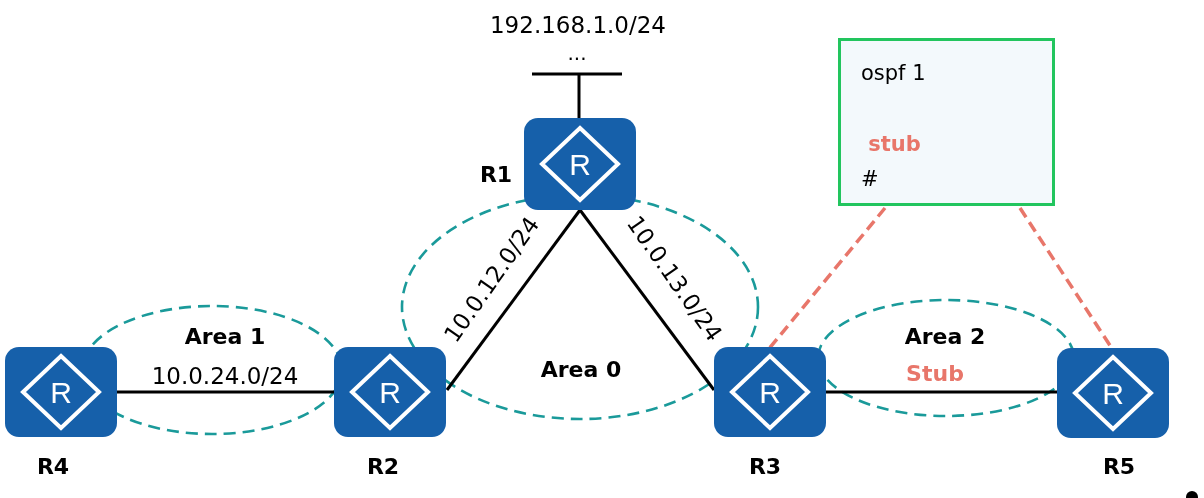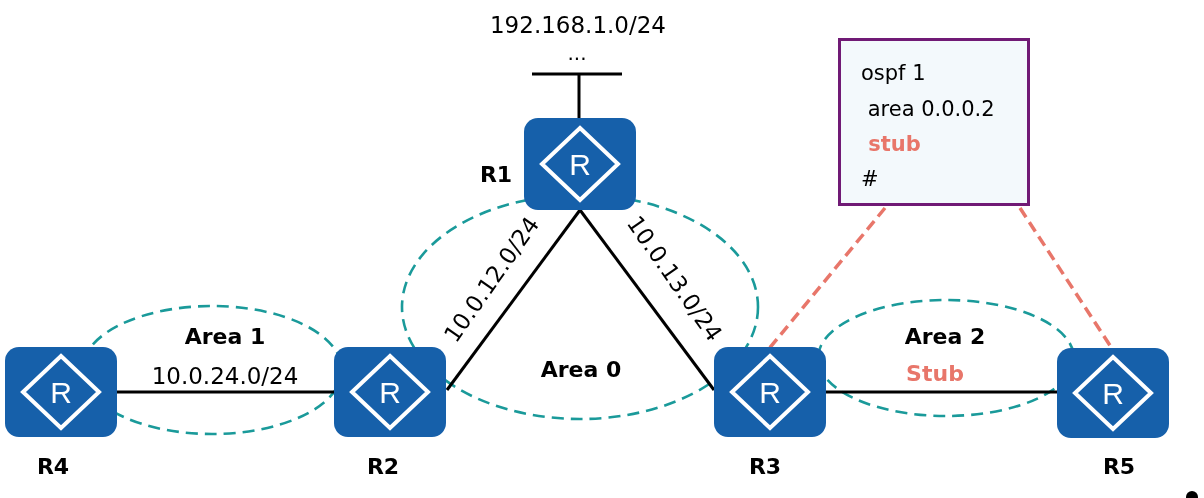--- a/index.html
+++ b/index.html
@@ -5,21 +5,21 @@
   html, body { margin: 0; padding: 0; background: #ffffff; }
   body { width: 1204px; height: 498px; position: relative; overflow: hidden; font-family: "Liberation Sans", sans-serif; }
   svg { position: absolute; left: 0; top: 0; }
   .lbl { font-family: "DejaVu Sans", "Liberation Sans", sans-serif; fill: #000; }
   .bold { font-weight: bold; }
   .router-box { fill: #1660AA; }
   .router-diamond { fill: none; stroke: #ffffff; stroke-width: 4; }
   .router-r { fill: #ffffff; font-family: "Liberation Sans", sans-serif; font-size: 30px; }
   .area-ellipse { fill: none; stroke: #1A9A9A; stroke-width: 2.6; stroke-dasharray: 12 7; }
   .link { stroke: #000; stroke-width: 3; }
-  .config-box { position: absolute; left: 838px; top: 38px; width: 192px; height: 168px; background: #F3F9FC; border: 3px solid #701a75; box-sizing: border-box; }
+  .config-box { position: absolute; left: 838px; top: 38px; width: 217px; height: 168px; background: #F3F9FC; border: 3px solid #22c55e; box-sizing: border-box; }
   .config-line { position: absolute; left: 20px; font-family: "DejaVu Sans", "Liberation Sans", sans-serif; font-size: 21px; color: #000; white-space: pre; }
   .config-line.accent { font-weight: bold; }
 </style>
 </head>
 <body>
 
 <svg width="1204" height="498" viewBox="0 0 1204 498">
 
   <ellipse class="area-ellipse" cx="212" cy="370" rx="130" ry="64"></ellipse>
   <ellipse class="area-ellipse" cx="580" cy="307" rx="178" ry="112"></ellipse>
@@ -78,16 +78,15 @@
   <text class="lbl bold" x="225" y="344" font-size="22" text-anchor="middle">Area 1</text>
   <text class="lbl bold" x="581" y="377" font-size="22" text-anchor="middle">Area 0</text>
   <text class="lbl bold" x="945" y="344" font-size="22" text-anchor="middle">Area 2</text>
   <text class="lbl bold" x="935" y="381" font-size="22" text-anchor="middle" style="fill:#E8766A">Stub</text>
 
   <circle cx="1192" cy="497" r="6" fill="#000"></circle>
 </svg>
 
 <div class="config-box">
   <div class="config-line" style="top:20px">ospf 1</div>
-  <div class="config-line" style="top:56px"> area 0.0.0.2</div>
   <div class="config-line accent" style="top:91px; color:#E8766A"> stub</div>
   <div class="config-line" style="top:126px">#</div>
 </div>
 
 </body></html>

